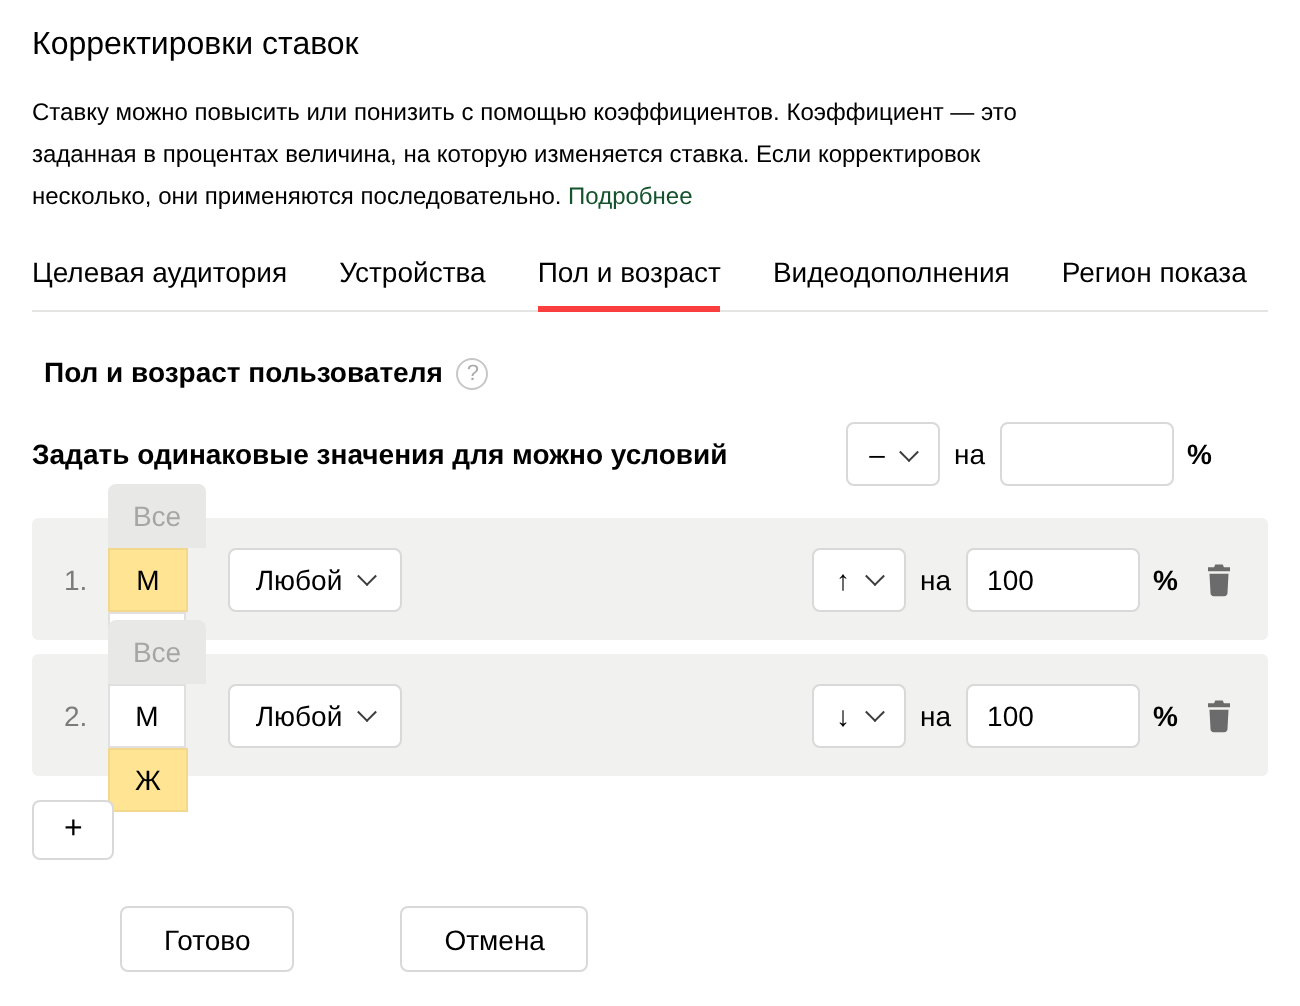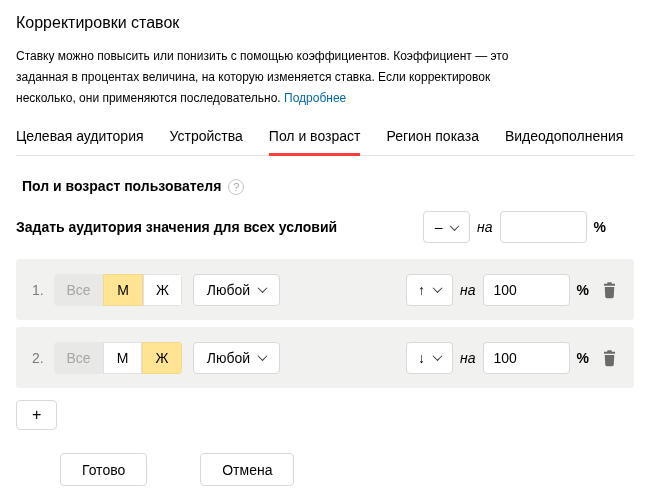--- a/index.html
+++ b/index.html
@@ -7,21 +7,21 @@
   body {
     width: 650px; height: 503px;
     font-family: "Liberation Sans", sans-serif;
     color: #000;
     padding: 13px 16px 0 16px;
     overflow: hidden;
   }
   .page-title { font-size: 16px; font-weight: 400; line-height: 20px; }
   .desc { margin-top: 13px; font-size: 12px; line-height: 21px; }
   .desc-line { white-space: nowrap; }
-  .link { color:#0369a1; cursor:pointer; text-decoration:none; }
+  .link { color:#14532d; cursor:pointer; text-decoration:none; }
 
   
   .tabs { display:flex; gap:26px; margin-top:18px; border-bottom:1px solid #e4e4e2; }
   .tab { font-size:14px; line-height:18px; padding-bottom:8px; border-bottom:3px solid transparent;
          margin-bottom:-1px; cursor:pointer; white-space:nowrap; }
   .tab.active { border-bottom-color:#fa3e3e; }
 
   
   .section-head { margin-top:22px; display:flex; align-items:center; gap:7px;padding-left:6px; }
   .section-head h2 { font-size:14px; font-weight:700; line-height:17px; }
@@ -31,36 +31,36 @@
   
   .btn, .select, .txt-input {
     background:#fff; border:1px solid #d9d9d9; border-radius:4px; height:32px;
     font-size:14px; font-family:inherit; color:#000;
   }
   .select { display:inline-flex; align-items:center; justify-content:center; cursor:pointer; padding:0 2px; }
   .chev { display:inline-block; width:7px; height:7px; border-right:1.6px solid #3c3c3c;
           border-bottom:1.6px solid #3c3c3c; transform:rotate(45deg) translate(-1px,-1px);
           margin-left:9px; }
   .txt-input { padding:0 10px; width:87px; outline:none; }
-  .prep { font-size:14px;font-style:italic; }
+  .prep { font-size:14px; }
   .pct { font-size:14px; font-weight:700; }
 
   
   .bulk-row { margin-top:15px; display:flex; align-items:center; height:34px; }
   .bulk-label { font-size:14px; font-weight:700; }
   .right-group { margin-left:auto; display:flex; align-items:center; gap:7px; }
   .dir-select { width:47px; padding:0; }
   .spacer { width:21px; }
 
   
   .adj-row { margin-top:15px; height:61px; background:#f1f1ef; border-radius:3px;
              display:flex; align-items:center; padding:0 16px; }
   .adj-row + .adj-row { margin-top:7px; }
   .row-num { font-size:14px; color:#7b7b7b; width:14px; }
-  .seg-group { display:flex; margin-left:8px; border-radius:4px; overflow:hidden; }
+  .seg-group { display:flex; margin-left:8px; border-radius:4px; overflow:hidden;flex-direction:column; }
   .seg { height:32px; display:flex; align-items:center; justify-content:center;
          font-size:14px; cursor:pointer; }
   .seg-muted   { width:49px; background:#e8e8e7; color:#a6a6a6; }
   .seg-selected{ width:40px; background:#ffe494; color:#000; box-shadow:inset 0 0 0 1px rgba(0,0,0,0.05); }
   .seg-normal  { width:39px; background:#ffffff; color:#000; box-shadow:inset 0 0 0 1px #e0e0e0; }
   .age-select { margin-left:11px; width:87px; }
   .trash-btn { background:none; border:none; cursor:pointer; padding:0; margin-left:5px;
                display:flex; align-items:center; }
 
   
@@ -80,31 +80,31 @@
   <div class="desc">
     <div class="desc-line">Ставку можно повысить или понизить с помощью коэффициентов. Коэффициент — это</div>
     <div class="desc-line">заданная в процентах величина, на которую изменяется ставка. Если корректировок</div>
     <div class="desc-line"><span>несколько, они применяются последовательно.</span> <a class="link">Подробнее</a></div>
   </div>
 
   <div class="tabs">
     <div class="tab">Целевая аудитория</div>
     <div class="tab">Устройства</div>
     <div class="tab active">Пол и возраст</div>
+    <div class="tab">Видеодополнения</div>
     <div class="tab">Регион показа</div>
-    <div class="tab">Видеодополнения</div>
   </div>
 
   <div class="section-head">
     <h2>Пол и возраст пользователя</h2>
     <span class="help">?</span>
   </div>
 
   <div class="bulk-row">
-    <span class="bulk-label">Задать аудитория значения для всех условий</span>
+    <span class="bulk-label">Задать одинаковые значения для можно условий</span>
     <div class="right-group">
       <div class="select dir-select">
         <span>–</span>
         <span class="chev"></span>
       </div>
       <span class="prep">на</span>
       <input class="txt-input" value="" style="">
       <span class="pct">%</span>
       <span class="spacer"></span>
     </div>

